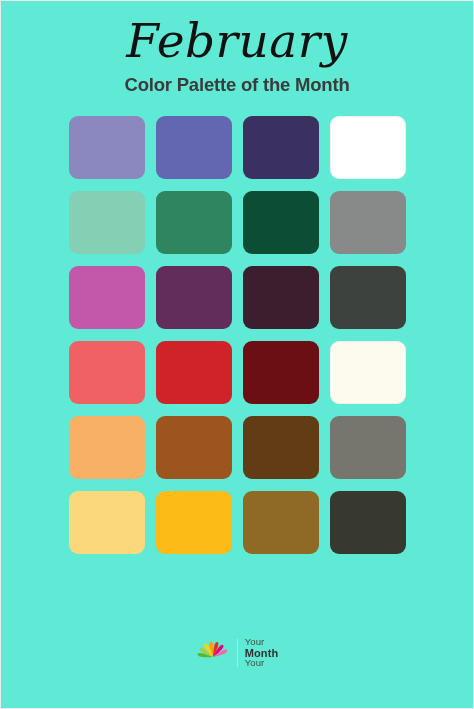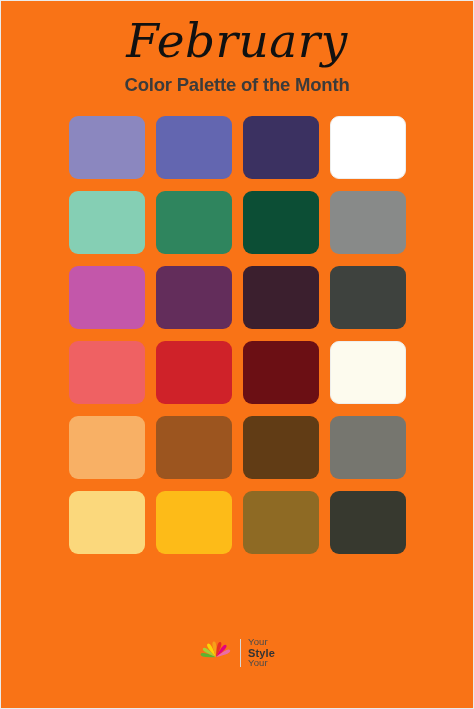--- a/index.html
+++ b/index.html
@@ -12,21 +12,21 @@
     background: #ffffff;
     font-family: "Liberation Sans", sans-serif;
     overflow: hidden;
   }
 
   #pin-card {
     position: relative;
     box-sizing: border-box;
     width: 474px;
     height: 709px;
-    background: #f97316;
+    background: #5eead4;
     border: 1px solid #ebebeb;
     display: flex;
     flex-direction: column;
     align-items: center;
   }
 
   
   #header {
     width: 100%;
     text-align: center;
@@ -169,19 +169,19 @@
             <path d="M50,62 Q34.95224290299326,17.16067567023915 25.62371384527258,22.989787576804403 Q16.295184787551893,28.818899483369655 50,62 Z" fill="#fcd307"></path>
             <path d="M50,62 Q54.49098611199427,14.916764727327042 43.59803735583699,16.44766883788776 Q32.70508859967972,17.97857294844848 50,62 Z" fill="#f6a01a"></path>
             <path d="M50,62 Q73.25319702290346,20.81397290082432 62.67931836758196,17.78196198683733 Q52.105439712260456,14.74995107285034 50,62 Z" fill="#e53122"></path>
             <path d="M50,62 Q87.99471891988956,33.832619323078944 79.5682300455808,26.76195561652701 Q71.14174117127205,19.691291909975078 50,62 Z" fill="#e5007e"></path>
             <path d="M50,62 Q96.16660874444153,51.72166175699328 91.34452612976168,41.83492724770244 Q86.52244351508182,31.9481927384116 50,62 Z" fill="#ec6ca6"></path>
           </g>
       </svg>
       <div id="logo-divider"></div>
       <div id="logo-text">
         <span class="logo-line">Your</span>
-        <span class="logo-line strong">Style</span>
+        <span class="logo-line strong">Month</span>
         <span class="logo-line">Your</span>
       </div>
     </div>
   </div>
 
 </div>
 
 </body></html>

